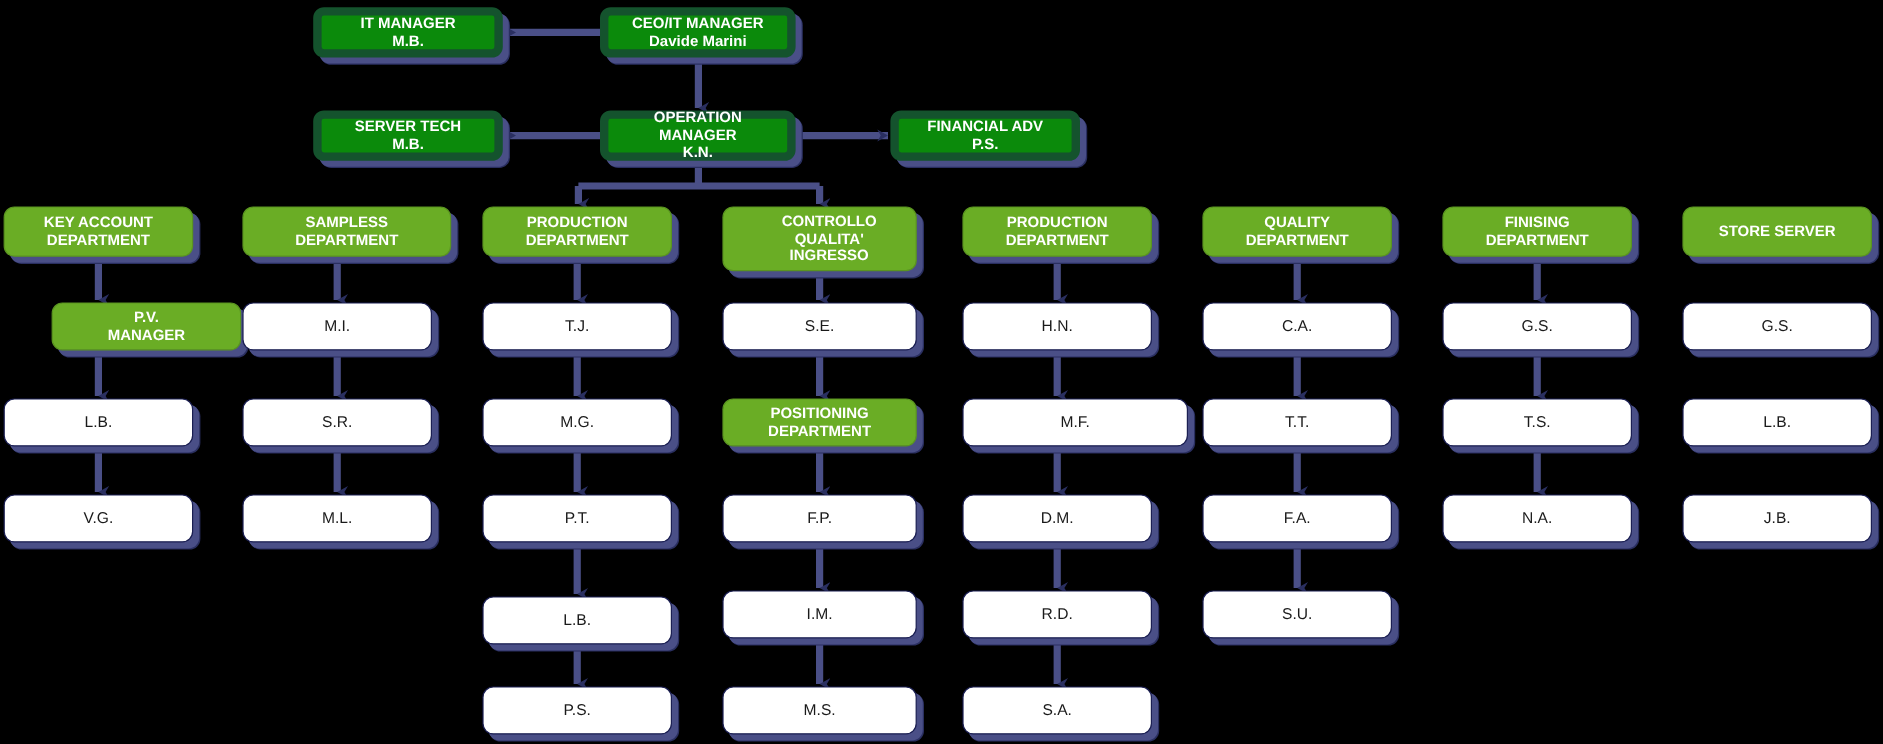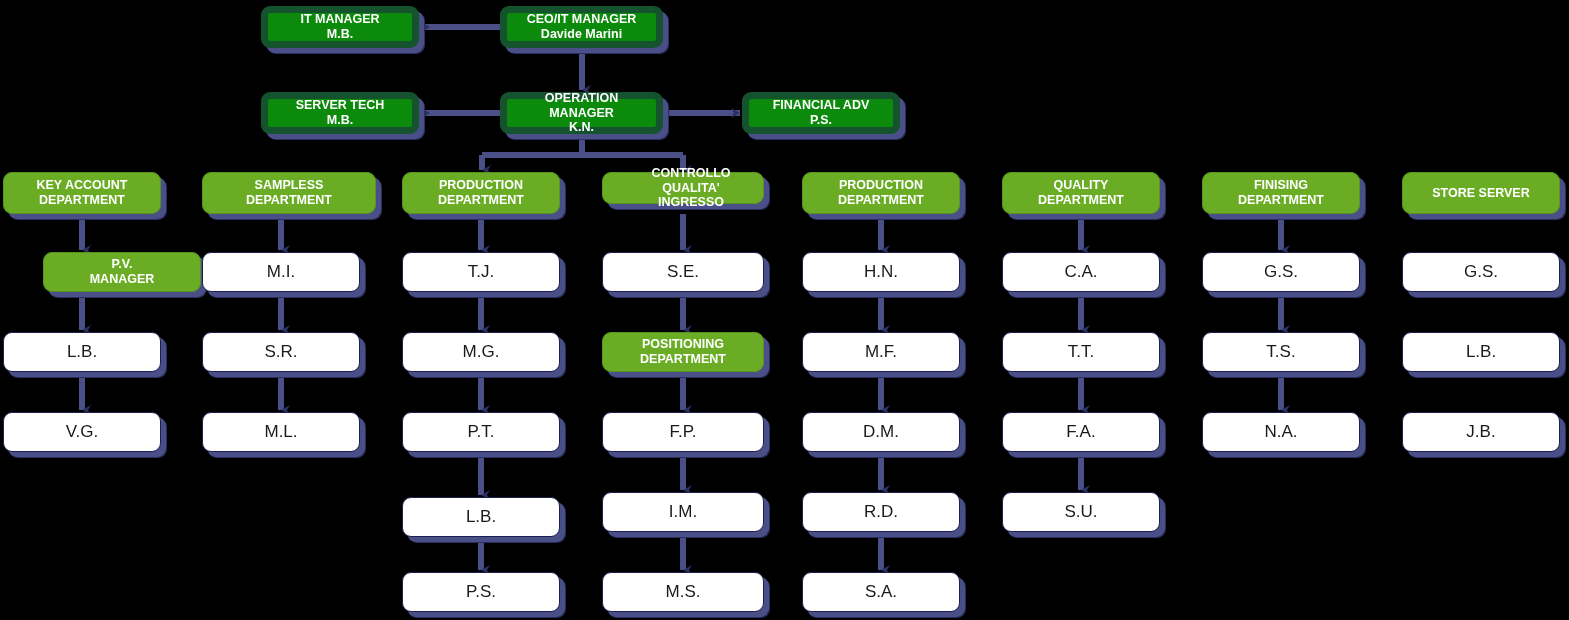--- a/index.html
+++ b/index.html
@@ -46,21 +46,21 @@
     font-size:12.5px;
     box-shadow:5px 5px 0 0 #4a4f87, 6px 6px 0 0 #2a2f60;
   }
 
   
   .staff{
     background:#ffffff;
     border:1px solid #1b1f52;
     color:#1a1a1a;
     font-weight:normal;
-    font-size:17px;
+    font-size:13px;
     box-shadow:5px 5px 0 0 #4a4f87, 6px 6px 0 0 #2a2f60;
   }
 </style>
 </head>
 <body>
 
 <div id="chart">
   <svg id="wires" viewBox="0 0 1569 620" width="1569" height="620" xmlns="http://www.w3.org/2000/svg">
     <defs>
       <marker id="arrowDown" markerWidth="12" markerHeight="10" refX="6" refY="9" orient="auto" markerUnits="userSpaceOnUse">
@@ -164,21 +164,21 @@
       </div>
       <div class="node staff" style="left: 402px; top: 412px; width: 158px; height: 40px;">
         <span class="lbl"><span>P.T.</span></span>
       </div>
       <div class="node staff" style="left: 402px; top: 497px; width: 158px; height: 40px;">
         <span class="lbl"><span>L.B.</span></span>
       </div>
       <div class="node staff" style="left: 402px; top: 572px; width: 158px; height: 40px;">
         <span class="lbl"><span>P.S.</span></span>
       </div>
-      <div class="node dept" style="left: 602px; top: 172px; width: 162px; height: 32px; padding-left: 16px;">
+      <div class="node dept" style="left: 602px; top: 172px; width: 162px; height: 54px; padding-left: 16px;">
         <span class="lbl"><span>CONTROLLO QUALITA'</span><br><span class="sub">INGRESSO</span></span>
       </div>
       <div class="node staff" style="left: 602px; top: 252px; width: 162px; height: 40px;">
         <span class="lbl"><span>S.E.</span></span>
       </div>
       <div class="node dept" style="left: 602px; top: 332px; width: 162px; height: 40px;">
         <span class="lbl"><span>POSITIONING</span><br><span class="sub">DEPARTMENT</span></span>
       </div>
       <div class="node staff" style="left: 602px; top: 412px; width: 162px; height: 40px;">
         <span class="lbl"><span>F.P.</span></span>
@@ -188,21 +188,21 @@
       </div>
       <div class="node staff" style="left: 602px; top: 572px; width: 162px; height: 40px;">
         <span class="lbl"><span>M.S.</span></span>
       </div>
       <div class="node dept" style="left: 802px; top: 172px; width: 158px; height: 42px;">
         <span class="lbl"><span>PRODUCTION</span><br><span class="sub">DEPARTMENT</span></span>
       </div>
       <div class="node staff" style="left: 802px; top: 252px; width: 158px; height: 40px;">
         <span class="lbl"><span>H.N.</span></span>
       </div>
-      <div class="node staff" style="left: 802px; top: 332px; width: 158px; height: 40px;">
+      <div class="node staff" style="left: 802px; top: 332px; width: 188px; height: 40px;">
         <span class="lbl"><span>M.F.</span></span>
       </div>
       <div class="node staff" style="left: 802px; top: 412px; width: 158px; height: 40px;">
         <span class="lbl"><span>D.M.</span></span>
       </div>
       <div class="node staff" style="left: 802px; top: 492px; width: 158px; height: 40px;">
         <span class="lbl"><span>R.D.</span></span>
       </div>
       <div class="node staff" style="left: 802px; top: 572px; width: 158px; height: 40px;">
         <span class="lbl"><span>S.A.</span></span>

